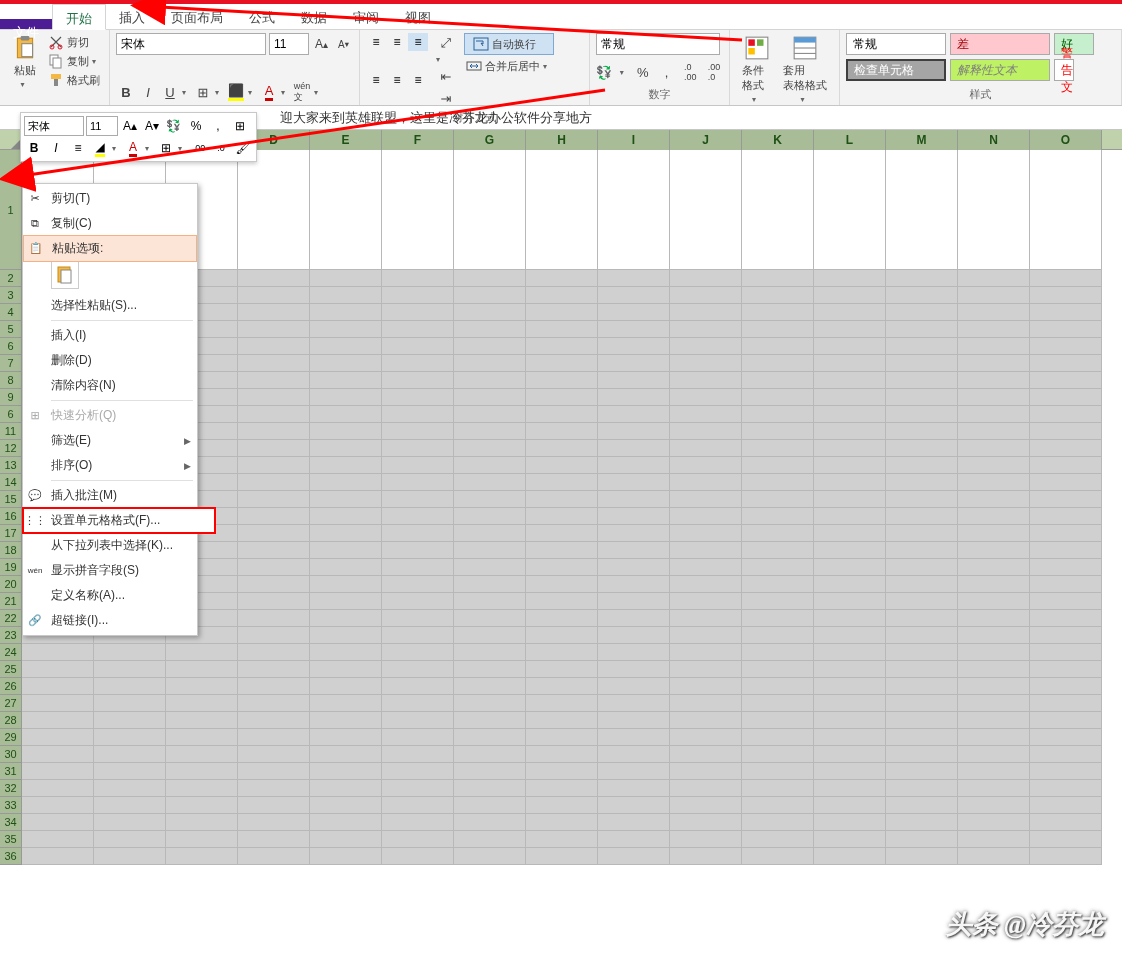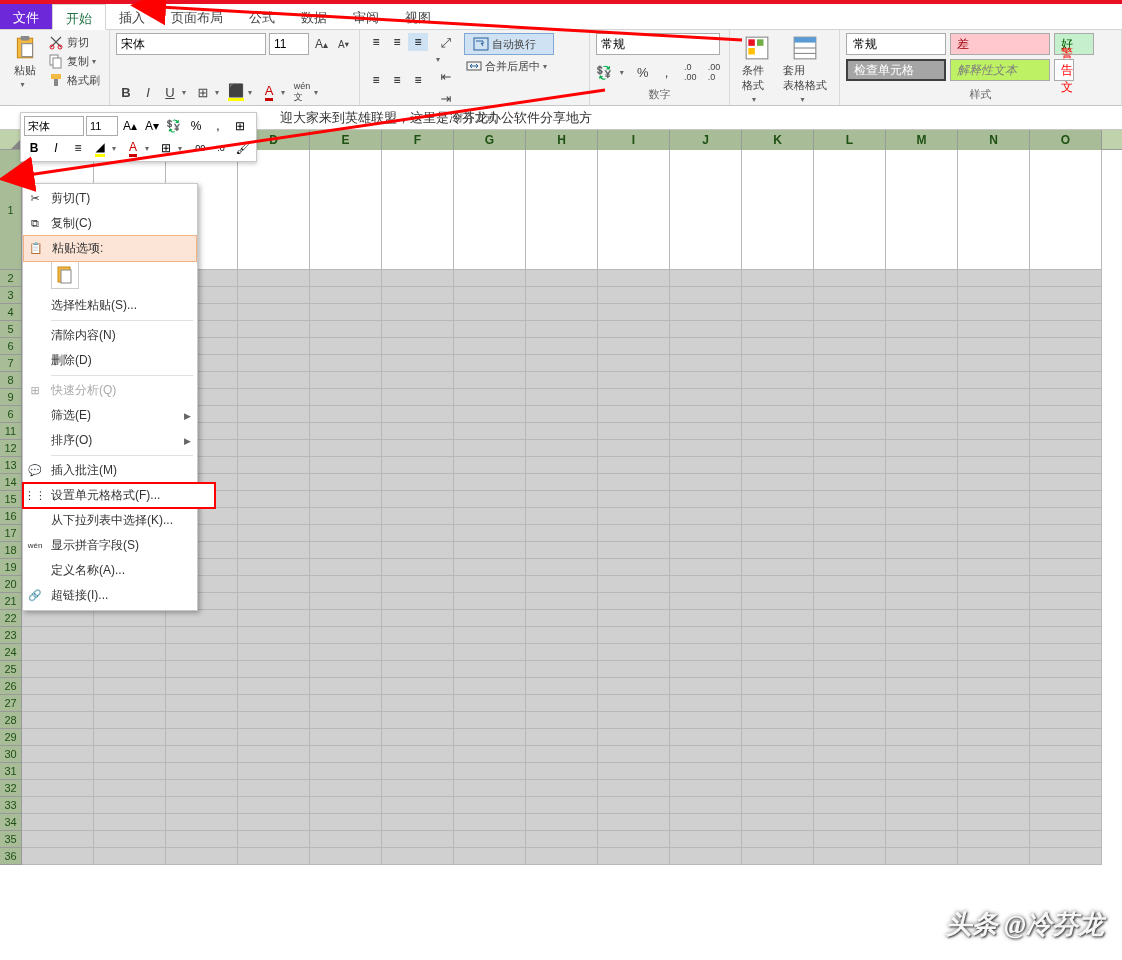--- a/index.html
+++ b/index.html
@@ -4,21 +4,21 @@
 <style>
 * { margin: 0; padding: 0; box-sizing: border-box; }
 body { font-family: "Microsoft YaHei", SimSun, sans-serif; font-size: 12px; background: #fff; width: 1122px; height: 960px; overflow: hidden; position: relative; }
 
 
 .top-red { height: 4px; background: #e81123; }
 
 
 .tabs { display: flex; background: #fff; height: 26px; border-bottom: 1px solid #d4d4d4; }
 .tab { padding: 5px 13px; font-size: 13px; color: #444; cursor: pointer; }
-.tab.file { background: #6d28d9; color: #fff; }
+.tab.file { background: #4c1d95; color: #fff; margin-top: 15px; }
 .tab.active { background: #fff; color: #217346; border: 1px solid #d4d4d4; border-bottom: 1px solid #fff; margin-bottom: -1px; }
 
 
 .ribbon { display: flex; background: #f3f3f3; height: 76px; border-bottom: 1px solid #c6c6c6; }
 .rgroup { border-right: 1px solid #d9d9d9; padding: 3px 6px; display: flex; flex-direction: column; justify-content: space-between; }
 .rgroup-label { text-align: center; font-size: 11px; color: #666; padding-top: 2px; }
 .rbtn { display: inline-flex; align-items: center; font-size: 11px; color: #444; padding: 1px 2px; gap: 3px; cursor: pointer; }
 .ricon { width: 16px; height: 16px; display: inline-block; }
 .big-btn { display: flex; flex-direction: column; align-items: center; justify-content: center; padding: 2px 6px; font-size: 11px; color: #444; gap: 2px; }
 .big-icon { width: 26px; height: 26px; }
@@ -999,24 +999,27 @@
           <rect x="3" y="2" width="12" height="15" fill="#f4b942" stroke="#c78a1a"></rect>
           <rect x="6" y="5" width="10" height="13" fill="#fff" stroke="#888"></rect>
         </svg>
     </span>
   </div>
   <div class="ctx-item">
     <span>选择性粘贴(S)...</span>
   </div>
   <div class="ctx-sep"></div>
   <div class="ctx-item">
+      <span>插入(I)</span>
+    </div>
+  <div class="ctx-item">
+      <span>删除(D)</span>
+    </div>
+  <div class="ctx-item">
       <span>清除内容(N)</span>
-    </div>
-  <div class="ctx-item">
-      <span>删除(D)</span>
     </div>
   <div class="ctx-sep"></div>
   <div class="ctx-item disabled">
     <span class="ctx-icon">⊞</span>
     <span>快速分析(Q)</span>
   </div>
   <div class="ctx-item">
     <span>筛选(E)</span>
       <span class="ctx-sub">▶</span>
   </div>

